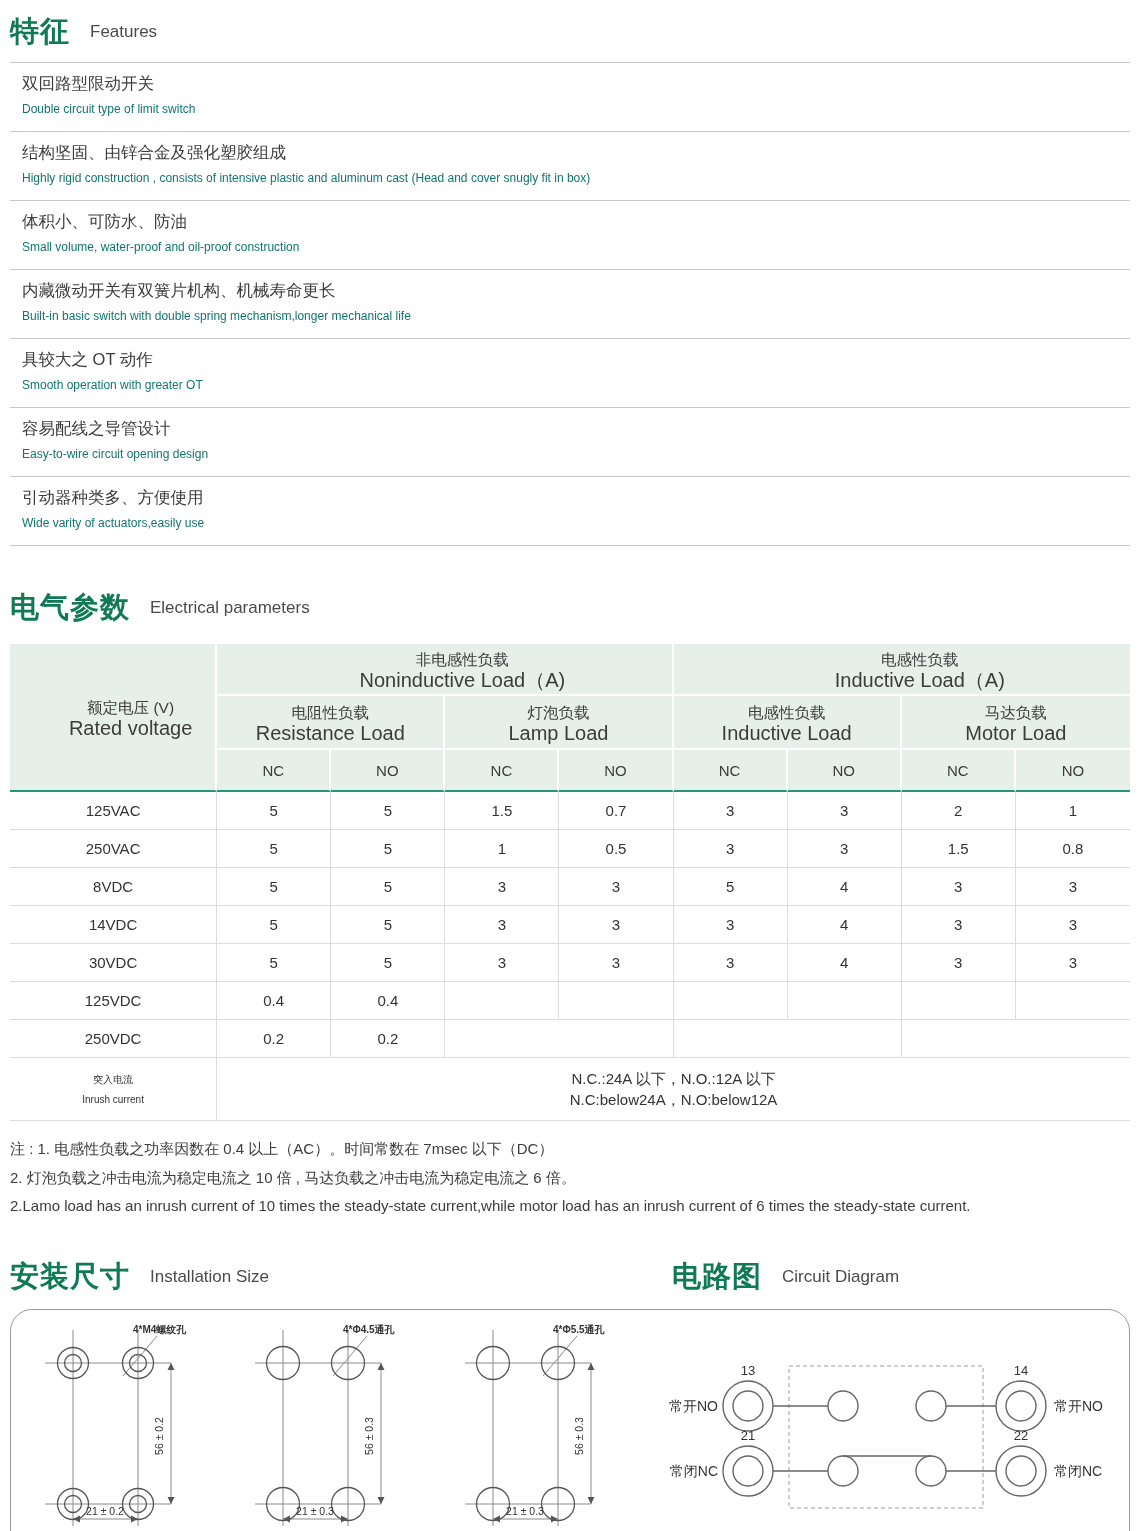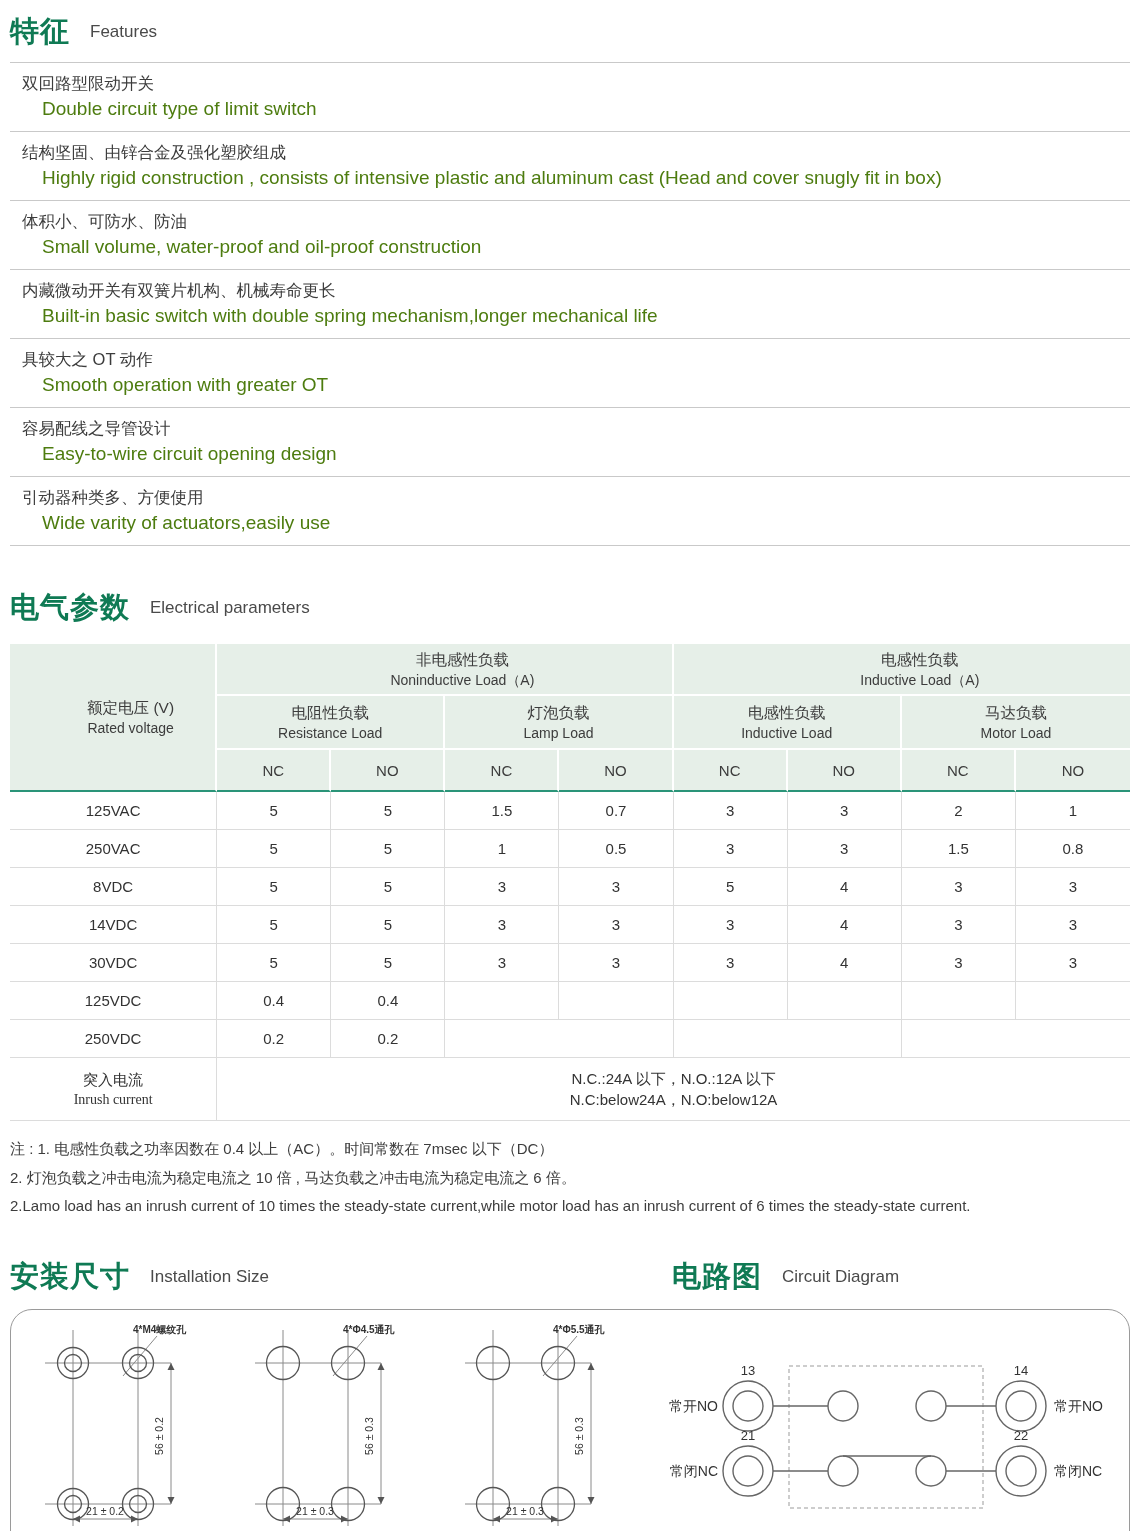--- a/index.html
+++ b/index.html
@@ -13,43 +13,43 @@
   
   .sec-title { display:flex; align-items:center; }
   .sec-title .zh { color:#0f7a54; font-weight:700; font-size:29px; letter-spacing:1px; }
   .sec-title .en { color:#4a4a4a; font-size:17px; margin-left:20px; }
 
   
   .features-title { margin:12px 0 10px 0; }
   .features-list { border-top:1px solid #c9c9c9; }
   .feature { border-bottom:1px solid #c9c9c9; padding:8px 12px 9px 12px; }
   .feature .zh { font-size:16.5px; color:#3c3c3c; line-height:25px; }
-  .feature .en { font-size:19px; color:#4d7c0f; line-height:26px;margin-left:20px; }
+  .feature .en { font-size:12px; color:#0f766e; line-height:26px; }
 
   
   .elec-title { margin:42px 0 0 0; }
   table.elec { border-collapse:separate; border-spacing:0; table-layout:fixed;
     width:1120px; margin-top:16px; }
   table.elec td { padding:0; }
   thead td { background:#e6efe8; border-right:2px solid #fff; border-bottom:2px solid #fff;
     text-align:center; vertical-align:middle; color:#3c3c3c; }
   thead tr td:last-child { border-right:none; }
   thead td .zh { font-size:15.5px; line-height:21px; }
-  thead td .en { font-size:14px; line-height:20px; }
+  thead td .en { font-size:20px; line-height:20px; }
   thead td.hb { border-bottom:2px solid #2a9478; }
   td.ncno { height:40px; font-size:15px; }
   tr.h-row1 td { height:50px;padding-left:36px; }
   tr.h-row2 td { height:52px; }
   tbody td { border-right:1px solid #dcdcdc; border-bottom:1px solid #dcdcdc;
     text-align:center; vertical-align:middle; font-size:15px; color:#333; }
   tbody tr td:last-child { border-right:none; }
   tbody tr.v-row td { height:37px;margin-top:42px; }
   tbody tr.inrush-row td { height:62px; }
-  .inrush-label .zh { font-size:15px; line-height:21px; }
-  .inrush-label .en { font-size:14px; line-height:20px;font-family:Liberation Serif, serif; }
+  .inrush-label .zh { font-size:10px; line-height:21px; }
+  .inrush-label .en { font-size:10px; line-height:20px; }
   .inrush-val { font-size:15px; line-height:21px; }
 
   
   .notes { margin-top:14px; }
   .notes div { line-height:28.5px; font-size:15px; color:#3c3c3c; }
 
   
   .bottom-titles { display:flex; margin-top:36px; }
   .bottom-titles .left { width:662px; }
   .panel { position:relative; height:275px; margin-top:12px;

